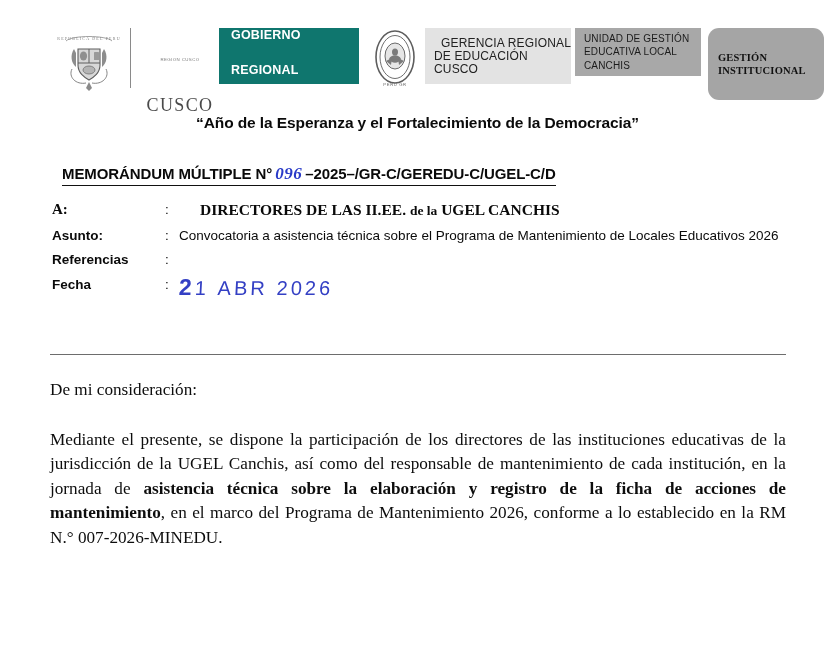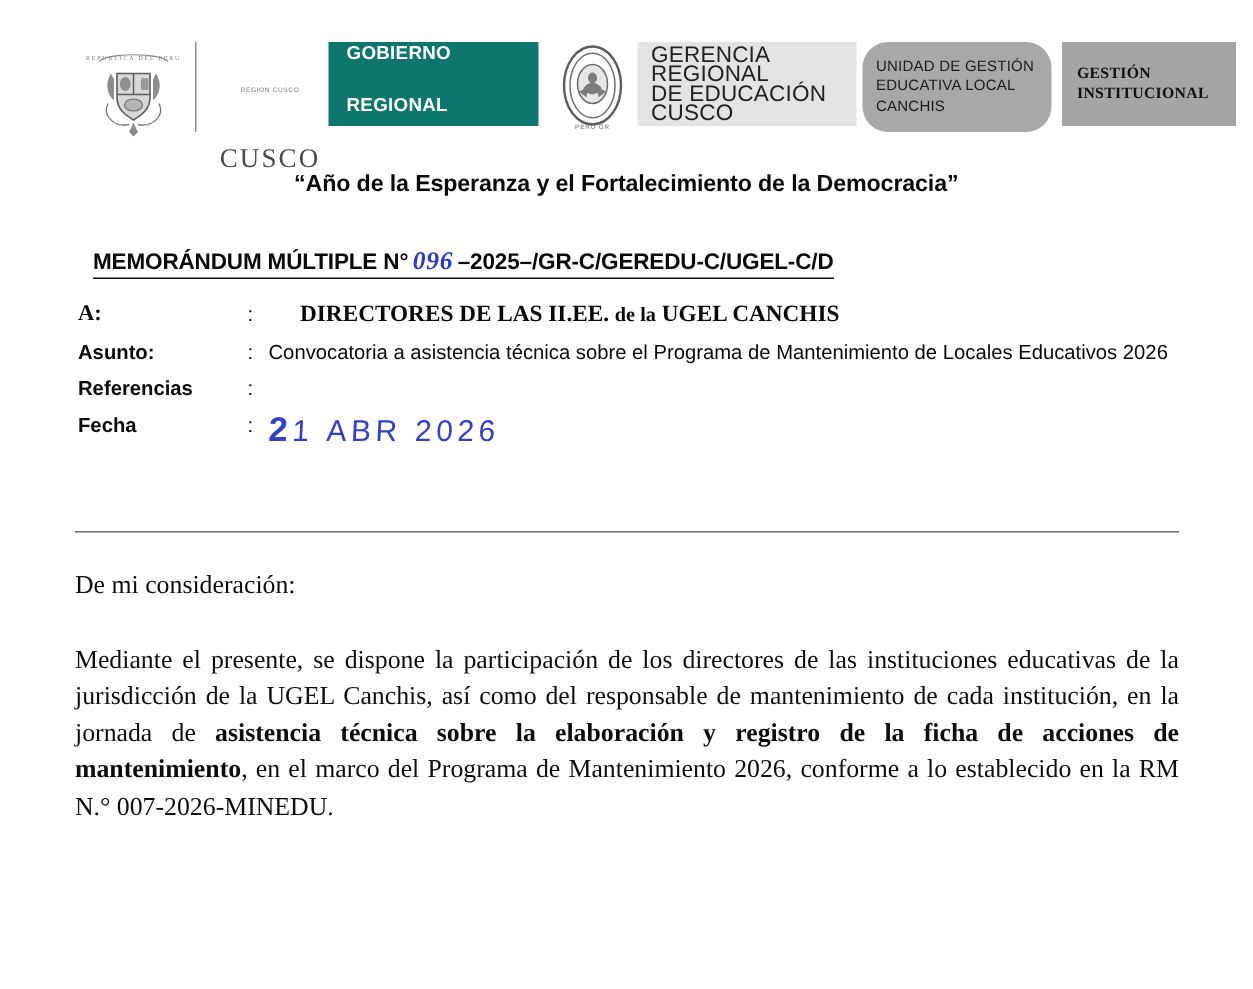--- a/index.html
+++ b/index.html
@@ -120,63 +120,64 @@
     height: 56px;
     margin-top: 4px;
     margin-left: 4px;
     flex: none;
     display: flex;
     flex-direction: column;
     justify-content: center;
     padding-left: 9px;
     box-sizing: border-box;
     font-family: "Liberation Sans", sans-serif;
-    font-size: 15px;
+    font-size: 12px;
     line-height: 13px;
     letter-spacing: 0.15px;
+    align-items: flex-end;
   }
 
   .box-ugel {
     background: #a8a8a8;
     color: #1b1b1b;
     width: 126px;
-    height: 60px;
+    height: 48px;
     margin-top: 4px;
     margin-left: 4px;
     flex: none;
     display: flex;
     flex-direction: column;
     justify-content: center;
     padding-left: 9px;
     box-sizing: border-box;
     font-family: "Liberation Sans", sans-serif;
     font-size: 10px;
     line-height: 13.5px;
     letter-spacing: 0.15px;
-    border-radius: 17px;
   }
 
   .box-gestion {
     background: #a5a5a5;
     color: #111111;
     width: 116px;
-    height: 56px;
+    height: 72px;
     margin-top: 4px;
     margin-left: 7px;
     flex: none;
     display: flex;
     flex-direction: column;
     justify-content: center;
     padding-left: 10px;
     box-sizing: border-box;
     font-family: "Liberation Serif", serif;
     font-weight: bold;
     font-size: 10.5px;
     line-height: 13.5px;
     letter-spacing: 0.2px;
+    border-radius: 11px;
   }
 
   
   .title-quote {
     position: absolute;
     left: 0;
     top: 114px;
     width: 835px;
     text-align: center;
     font-family: "Liberation Sans", sans-serif;

